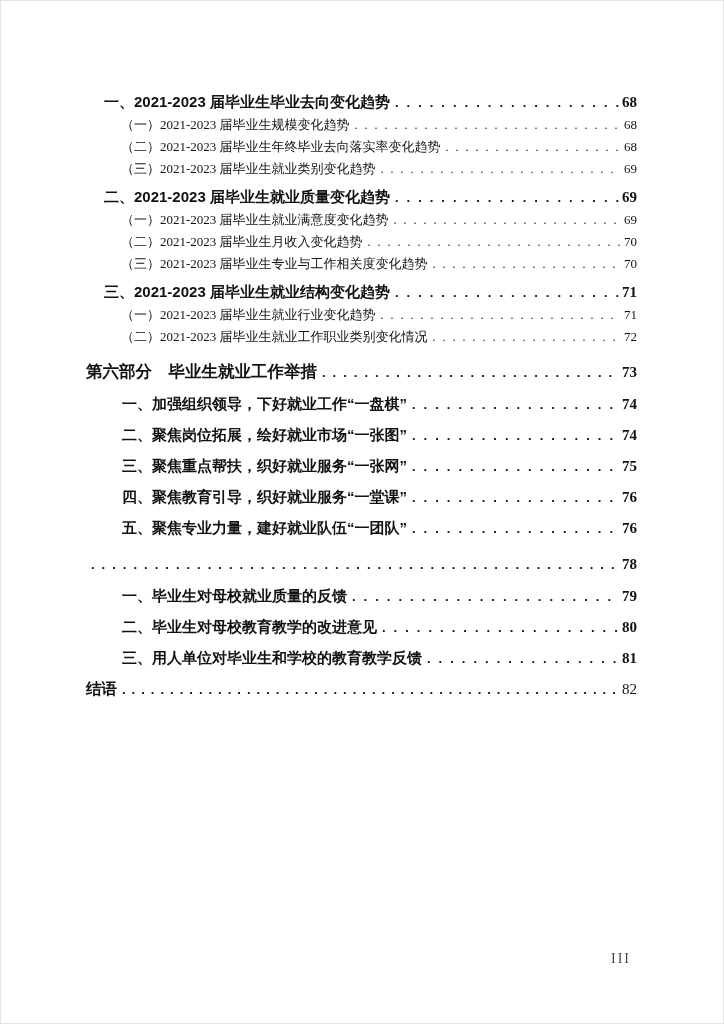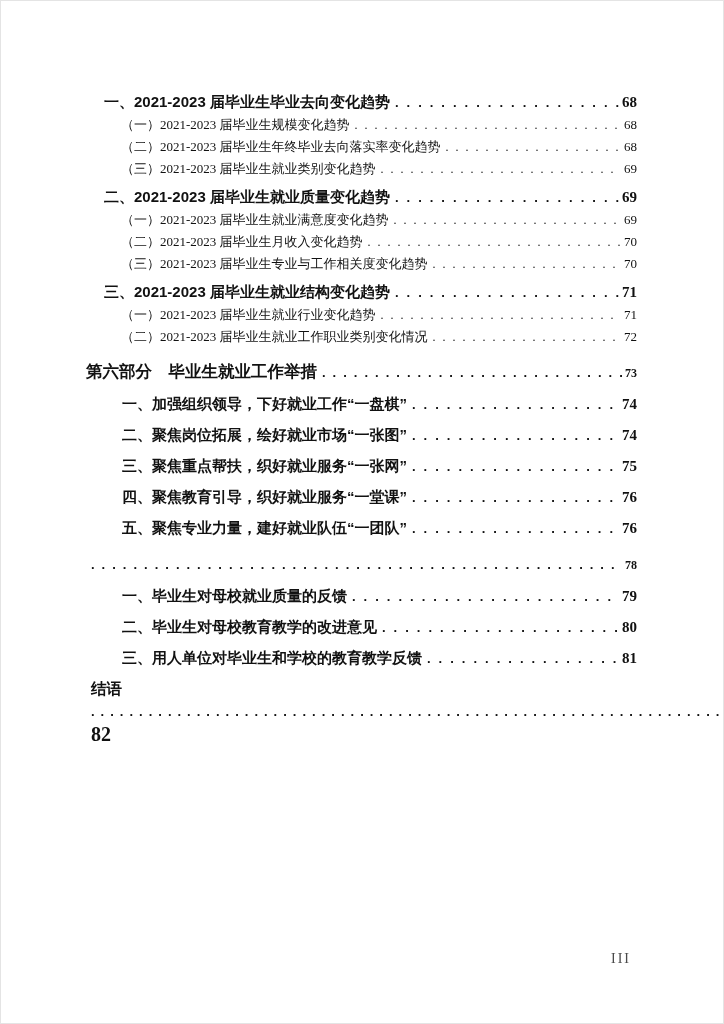--- a/index.html
+++ b/index.html
@@ -47,33 +47,33 @@
 
   
   .sub { font-family: "Liberation Serif", serif; font-size: 13px; line-height: 21px; margin-left: 35px; }
   .sub .dots::after { letter-spacing: 7px; font-size: 12px; }
   .sub .pg { font-size: 13px; }
 
   
   .part { font-weight: bold; font-size: 16.5px; line-height: 24px; margin-top: 11px; }
   .part .dots { font-weight: bold; }
   .part .dots::after { letter-spacing: 7px; font-size: 13px; }
-  .part .pg { font-weight: bold; font-size: 12px; }
+  .part .pg { font-weight: bold; font-size: 15px; }
 
   
   .item { font-weight: bold; font-size: 15px; line-height: 22px; margin-left: 36px; margin-top: 8px; }
   .item .dots { font-weight: bold; }
   .item .dots::after { letter-spacing: 8px; font-size: 13px; }
   .item .pg { font-weight: bold; font-size: 15px; }
 
   
-  .end { font-weight: bold; font-size: 15.5px; line-height: 22px; margin-top: 8px; flex-direction: column; }
+  .end { font-weight: bold; font-size: 15.5px; line-height: 22px; margin-top: 8px; }
   .end .dots { font-weight: bold; }
   .end .dots::after { letter-spacing: 6px; font-size: 13px; }
-  .end .pg { font-weight: bold; font-size: 20px; }
+  .end .pg { font-weight: normal; font-size: 15px; }
 
   .folio {
     position: absolute;
     right: 92px; bottom: 56px;
     font-family: "Liberation Serif", serif;
     font-size: 14px;
     letter-spacing: 2px;
     color: #4a4a4a;
   }
 </style>

